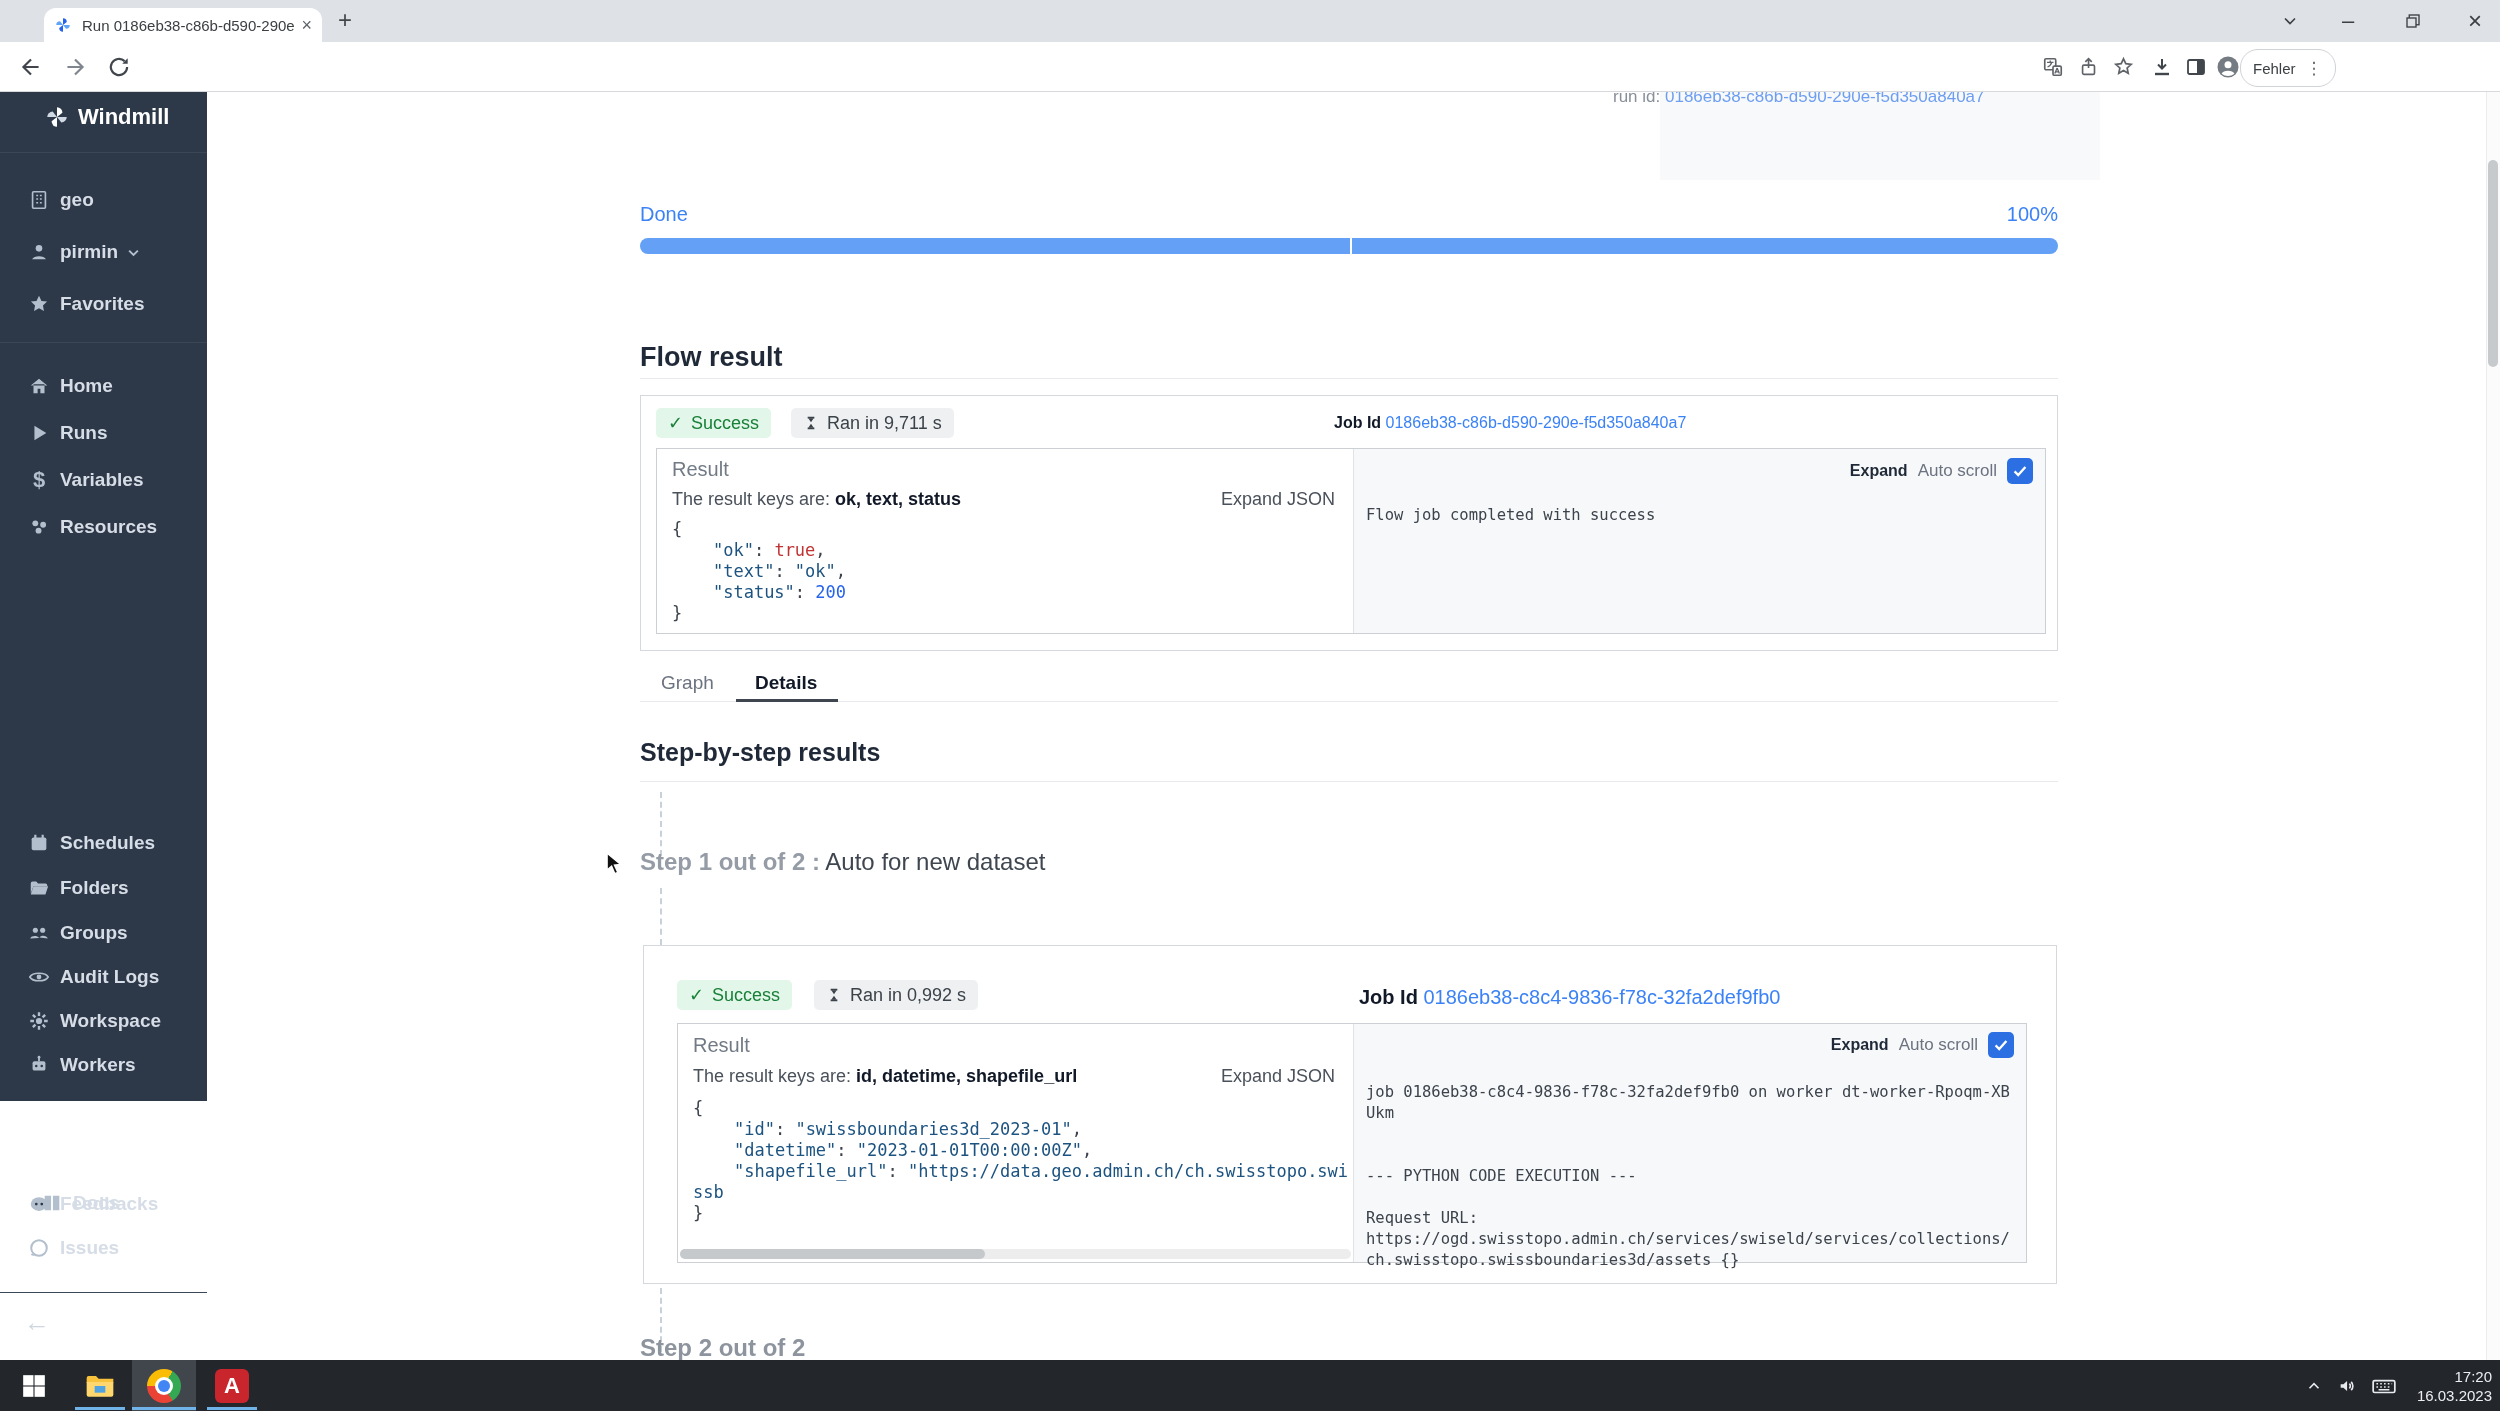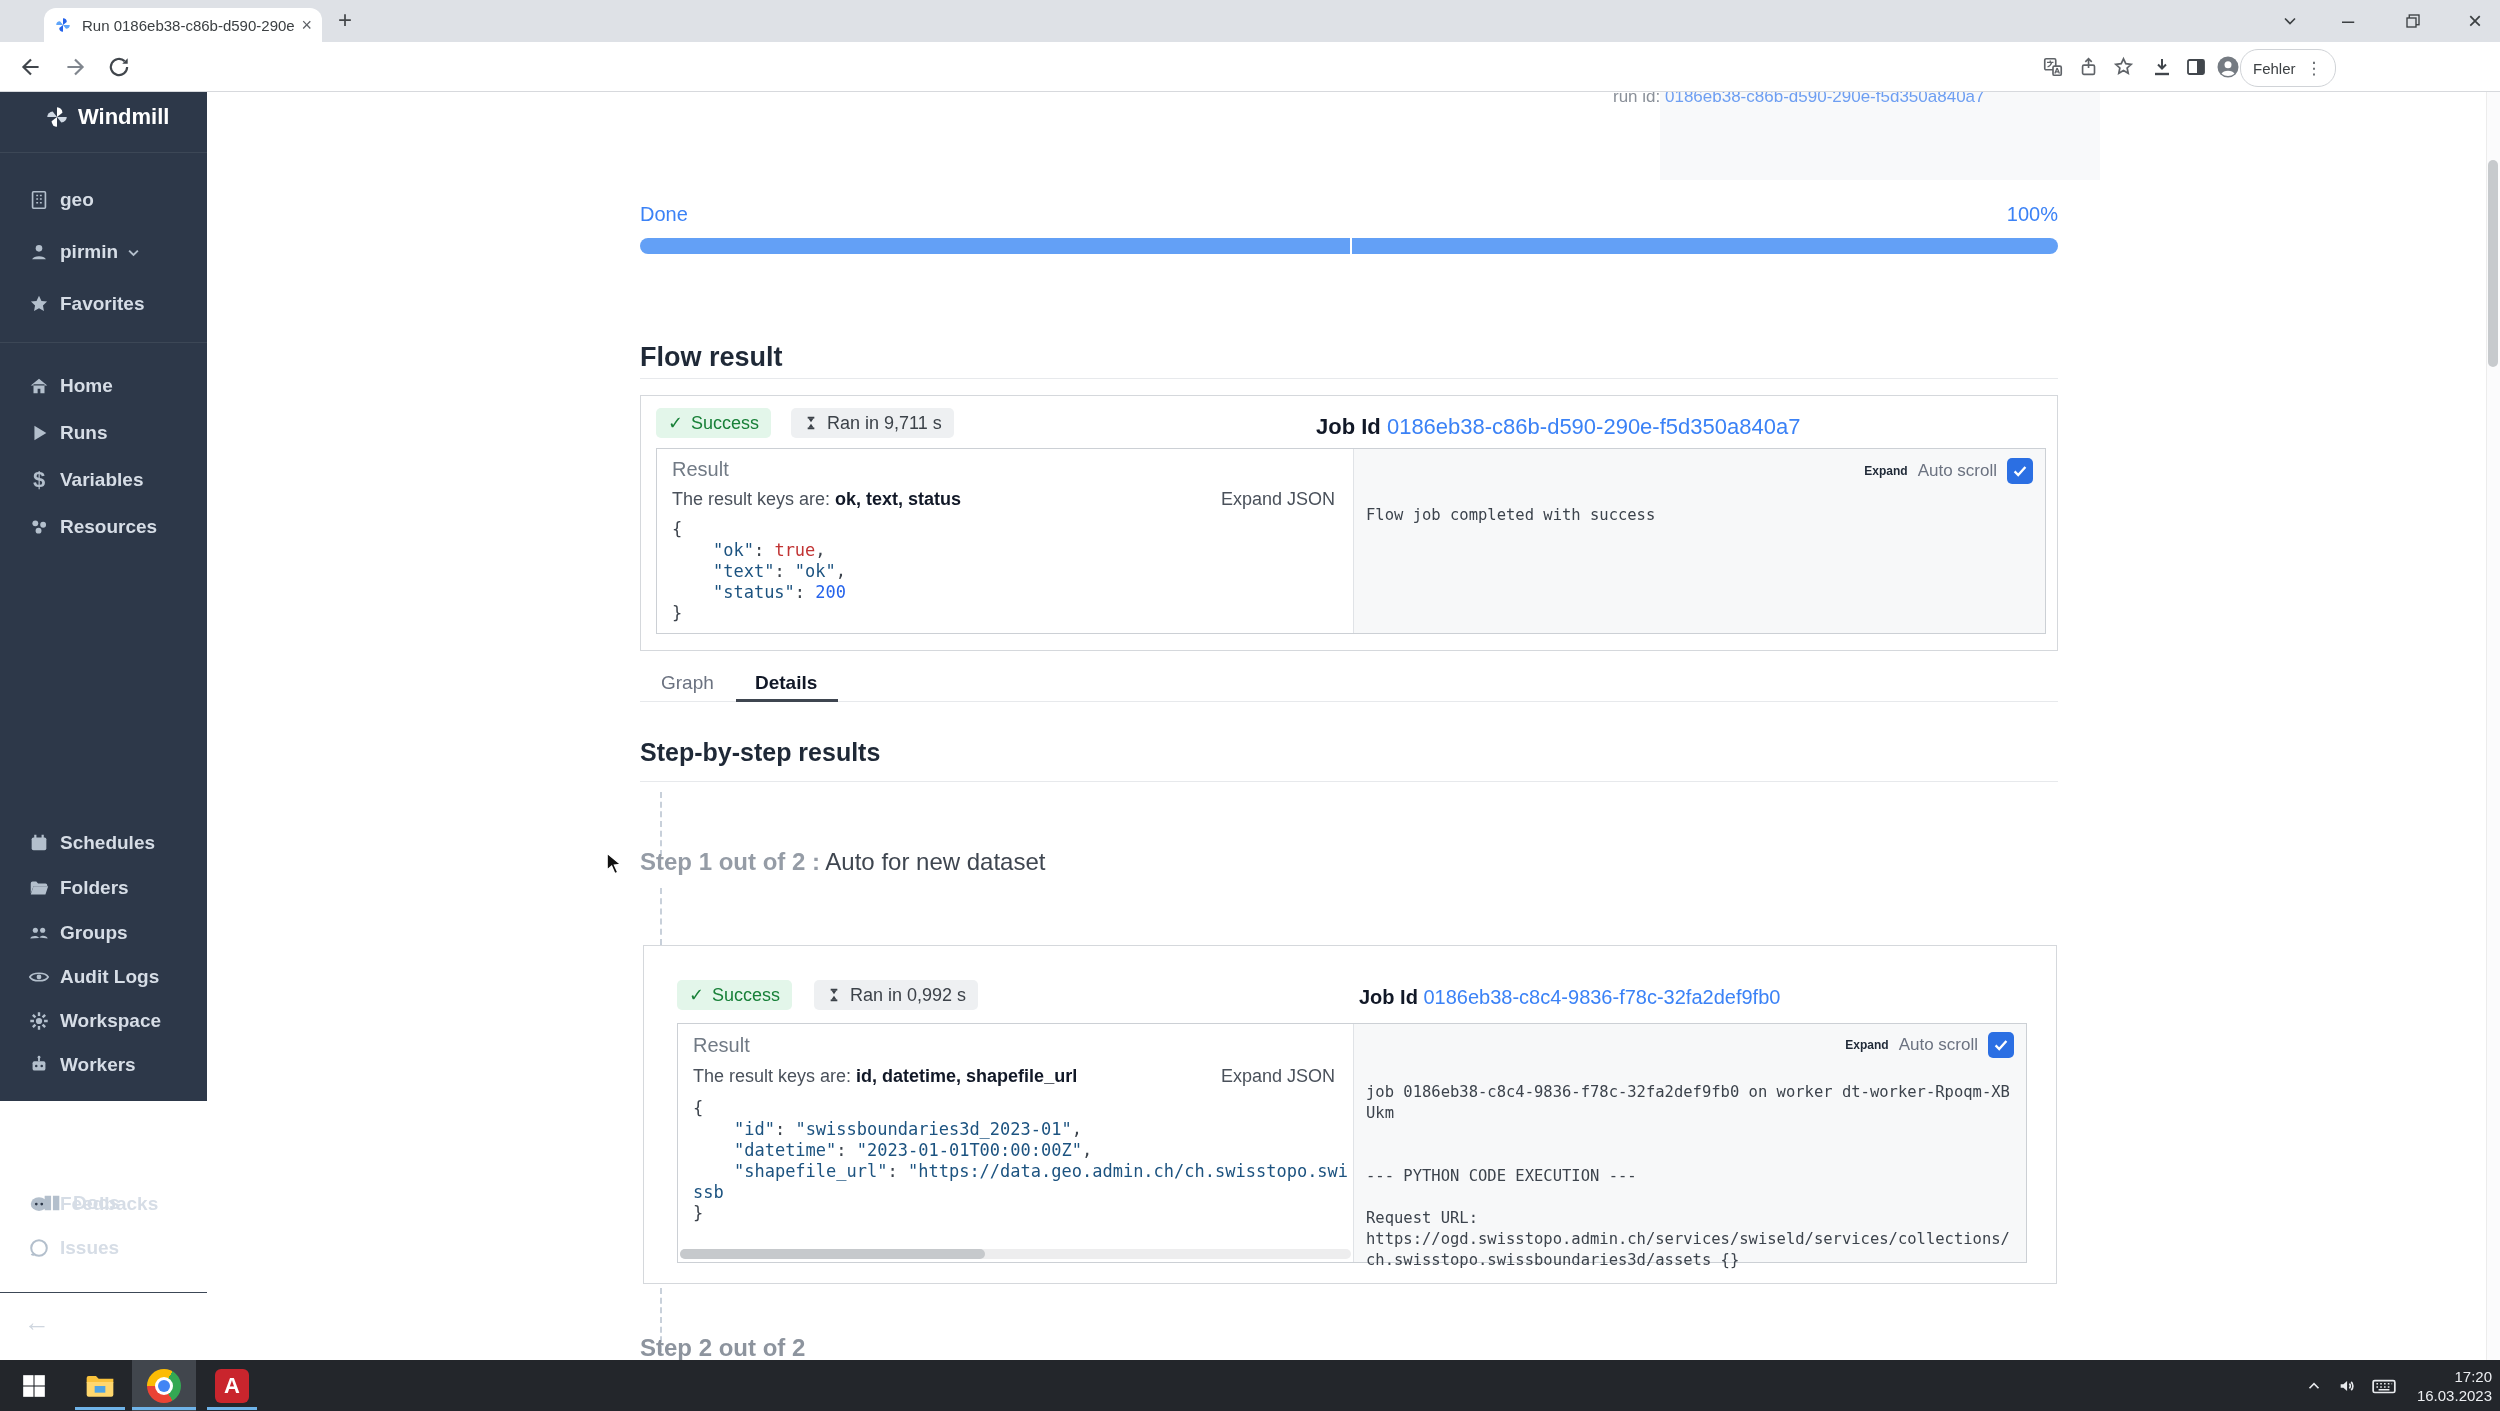--- a/index.html
+++ b/index.html
@@ -45,21 +45,21 @@
   .panel-log{position:absolute;top:0;bottom:0;right:0;background:#f7f8f9;border-left:1px solid #e0e3e7;}
   .rtitle{font-size:20px;color:#717a85;}
   .keysline{font-size:18px;color:#4a515b;}
   .keysline b{color:#111827;}
   .expandjson{font-size:18px;color:#4a515b;position:absolute;cursor:default;}
   .code{font-family:"DejaVu Sans Mono",monospace;font-size:17px;line-height:21px;color:#3c434c;}
   .logtext{font-family:"DejaVu Sans Mono",monospace;font-size:15.5px;line-height:21px;color:#3c434c;}
   .cl{white-space:pre-wrap;word-break:break-all;min-height:21px;}
   .tok-p{color:#3c434c;} .tok-k{color:#1c5380;} .tok-b{color:#c13333;} .tok-n{color:#2563eb;}
   .expand-row{position:absolute;display:flex;align-items:center;gap:10px;}
-  .expand-lbl{font-size:12px;font-weight:bold;color:#1f2937;text-align:right;}
+  .expand-lbl{font-size:16px;font-weight:bold;color:#1f2937;text-align:right;}
   .autoscroll-lbl{font-size:17px;color:#6b7280;}
   .checkbox{width:26px;height:26px;border-radius:5px;background:#2b6fe3;display:flex;align-items:center;justify-content:center;}
   .tabbtn{position:absolute;font-size:19px;}
   .dash{position:absolute;width:0;border-left:2px dashed #c8d0da;}
   .hscroll-track{position:absolute;height:10px;background:#ededee;border-radius:5px;}
   .hscroll-thumb{position:absolute;height:10px;background:#c6c9cc;border-radius:5px;}
   .vscroll{position:absolute;right:0;top:92px;width:13px;height:1268px;background:#fbfbfc;border-left:1px solid #ececec;}
   .vthumb{position:absolute;left:1px;width:10px;background:#c7cacd;border-radius:5px;}
   
   .taskbar{position:absolute;left:0;top:1360px;width:2500px;height:51px;background:#23262b;z-index:30;}
@@ -362,21 +362,21 @@
     </div>
     <div class="badge time" style="position:absolute;left:150px;top:12px;">
       <span>
         <svg viewBox="0 0 24 24" width="16" height="16">
             <path d="M7 4h10M7 20h10" stroke="#3c4249" stroke-width="2.4"></path>
             <path d="M8 5h8l-4 6zM8 19h8l-4-6z" fill="#3c4249"></path>
           </svg>
       </span>
       <span>Ran in 9,711 s</span>
     </div>
-    <div class="abs" style="left:675px;top:18px;font-size:22px;">
+    <div class="abs" style="left:693px;top:18px;font-size:16px;">
       <b style="color:#111827;">Job Id</b>
       <span class="link">0186eb38-c86b-d590-290e-f5d350a840a7</span>
     </div>
 
     <div class="panel" style="left:15px;top:52px;width:1390px;height:186px;">
       <div class="panel-left" style="width:696px;">
         <div class="rtitle" style="position:absolute;left:15px;top:9px;">Result</div>
         <div class="keysline" style="position:absolute;left:15px;top:40px;">
           <span>The result keys are: </span><b>ok, text, status</b>
         </div>

